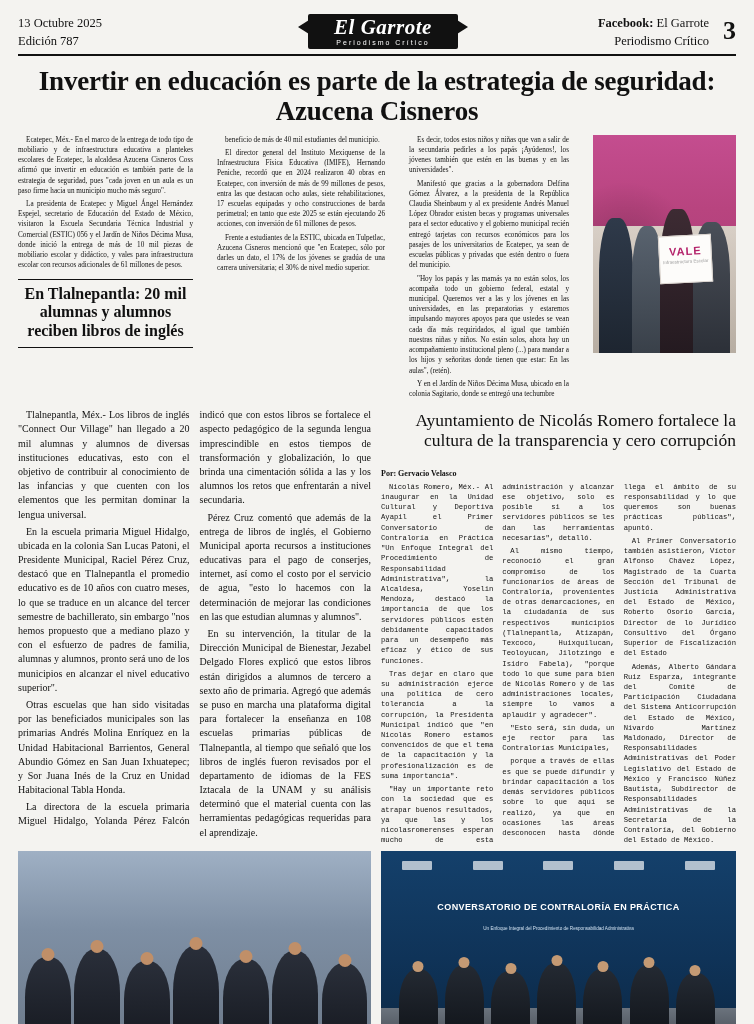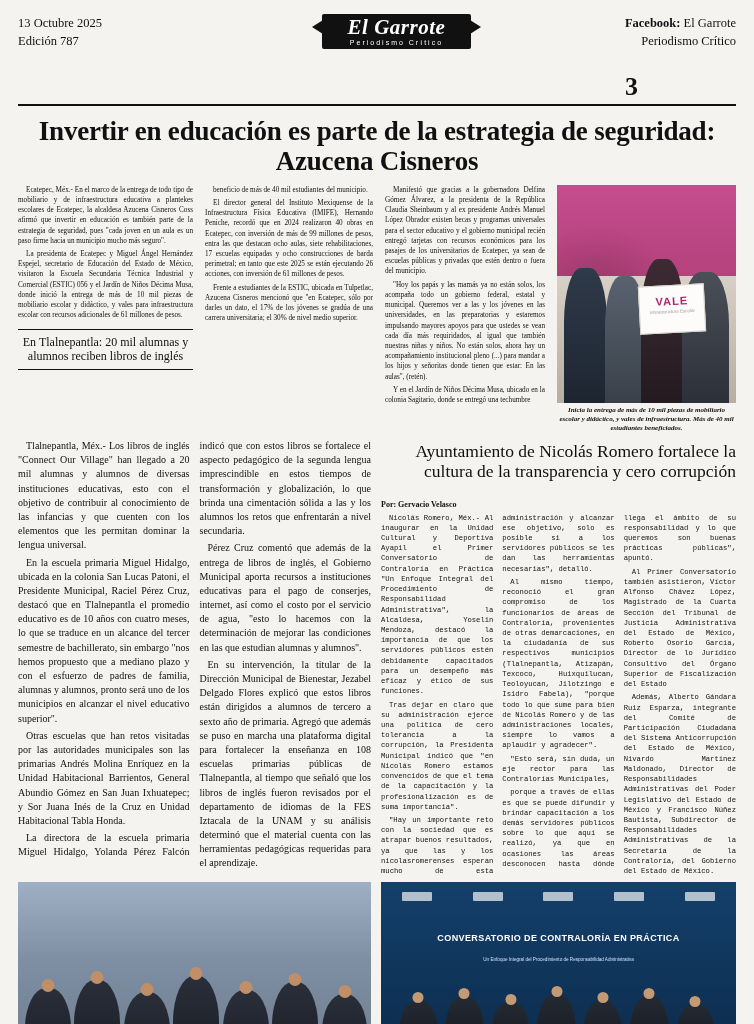--- a/index.html
+++ b/index.html
@@ -80,22 +80,21 @@
   .logo-sub {
     font-family: "Liberation Sans", sans-serif;
     font-size: 7px;
     letter-spacing: 2px;
     margin-top: 1px;
   }
   .mh-right {
     text-align: right;
     display: flex;
     align-items: flex-start;
-    gap: 20px;
-    flex-direction: column;
+    gap: 14px;
   }
   .mh-fb {
     font-size: 12.5px;
     line-height: 1.45;
     text-align: right;
   }
   .mh-fb b { font-weight: bold; }
   .page-num {
     font-family: "Liberation Serif", serif;
     font-weight: bold;
@@ -111,21 +110,21 @@
     font-weight: bold;
     font-size: 27px;
     line-height: 1.12;
     margin: 10px 6px 8px 6px;
     letter-spacing: -0.2px;
   }
 
   
   .top-area {
     display: flex;
-    gap: 12px;
+    gap: 24px;
   }
   .col {
     font-size: 7.2px;
     line-height: 1.42;
     text-align: justify;
     font-family: "Liberation Serif", serif;
   }
   .col p {
     margin: 0 0 3px 0;
     text-indent: 8px;
@@ -203,22 +202,22 @@
 
   
   .subhead-box {
     border-top: 1.6px solid #111;
     border-bottom: 1.6px solid #111;
     margin-top: 8px;
     padding: 5px 0 6px 0;
   }
   .subhead {
     font-family: "Liberation Serif", serif;
-    font-weight: normal;
-    font-size: 12px;
+    font-weight: bold;
+    font-size: 16px;
     line-height: 1.18;
     text-align: center;
   }
 
   
   .mid-area {
     display: flex;
     gap: 10px;
     margin-top: 6px;
   }
@@ -406,46 +405,46 @@
       </div>
     </div>
 
     <div class="col c2">
       <p>beneficio de más de 40 mil estudiantes del municipio.</p>
       <p>El director general del Instituto Mexiquense de la Infraestructura Física Educativa (IMIFE), Hernando Peniche, recordó que en 2024 realizaron 40 obras en Ecatepec, con inversión de más de 99 millones de pesos, entra las que destacan ocho aulas, siete rehabilitaciones, 17 escuelas equipadas y ocho construcciones de barda perimetral; en tanto que este 2025 se están ejecutando 26 acciones, con inversión de 61 millones de pesos.</p>
       <p>Frente a estudiantes de la ESTIC, ubicada en Tulpetlac, Azucena Cisneros mencionó que "en Ecatepec, sólo por darles un dato, el 17% de los jóvenes se gradúa de una carrera universitaria; el 30% de nivel medio superior.</p>
     </div>
 
     <div class="col c3">
+      <p>Es decir, todos estos niños y niñas que van a salir de la secundaria pedirles a los papás ¡Ayúdenos!, los jóvenes también que estén en las buenas y en las universidades".</p>
       <p>Manifestó que gracias a la gobernadora Delfina Gómez Álvarez, a la presidenta de la República Claudia Sheinbaum y al ex presidente Andrés Manuel López Obrador existen becas y programas universales para el sector educativo y el gobierno municipal recién entregó tarjetas con recursos económicos para los pasajes de los universitarios de Ecatepec, ya sean de escuelas públicas y privadas que estén dentro o fuera del municipio.</p>
       <p>"Hoy los papás y las mamás ya no están solos, los acompaña todo un gobierno federal, estatal y municipal. Queremos ver a las y los jóvenes en las universidades, en las preparatorias y estaremos impulsando mayores apoyos para que ustedes se vean cada día más requiridados, al igual que también nuestras niñas y niños. No están solos, ahora hay un acompañamiento institucional pleno (...) para mandar a los hijos y señoritas donde tienen que estar: En las aulas", (retén).</p>
       <p>Y en el Jardín de Niños Décima Musa, ubicado en la colonia Sagitario, donde se entregó una techumbre</p>
     </div>
 
     <div class="c-photo">
       <div class="photo ph-main">
         <div class="p-person pm1"></div>
         <div class="p-person pm2"></div>
         <div class="p-person pm3"></div>
         <div class="p-person pm4"></div>
         <div class="vale">
           <div class="v-txt">VALE</div>
           <div class="v-sub">Infraestructura Escolar</div>
         </div>
       </div>
-      <div class="caption">Inicia la entrega de más de 10 mil piezas de mobiliario escolar y didáctico, y vales de infraestructura. Más de 40 mil estudiantes beneficiados.</div>
     </div>
   </div>
 
   <div class="mid-area">
     <div class="left-block">
       <div class="two-col">
         <p>Tlalnepantla, Méx.- Los libros de inglés "Connect Our Village" han llegado a 20 mil alumnas y alumnos de diversas instituciones educativas, esto con el objetivo de contribuir al conocimiento de las infancias y que cuenten con los elementos que les permitan dominar la lengua universal.</p>
         <p>En la escuela primaria Miguel Hidalgo, ubicada en la colonia San Lucas Patoni, el Presidente Municipal, Raciel Pérez Cruz, destacó que en Tlalnepantla el promedio educativo es de 10 años con cuatro meses, lo que se traduce en un alcance del tercer semestre de bachillerato, sin embargo "nos hemos propuesto que a mediano plazo y con el esfuerzo de padres de familia, alumnas y alumnos, pronto será uno de los municipios en alcanzar el nivel educativo superior".</p>
-        <p>Otras escuelas que han retos visitadas por las autoridades municipales son las primarias Andrés Molina Enríquez en la Unidad Habitacional Barrientos, General Abundio Gómez en San Juan Ixhuatepec; y Sor Juana Inés de la Cruz en Unidad Habitacional Tabla Honda.</p>
+        <p>Otras escuelas que han sido visitadas por las beneficiados municipales son las primarias Andrés Molina Enríquez en la Unidad Habitacional Barrientos, General Abundio Gómez en San Juan Ixhuatepec; y Sor Juana Inés de la Cruz en Unidad Habitacional Tabla Honda.</p>
         <p>La directora de la escuela primaria Miguel Hidalgo, Yolanda Pérez Falcón indicó que con estos libros se fortalece el aspecto pedagógico de la segunda lengua imprescindible en estos tiempos de transformación y globalización, lo que brinda una cimentación sólida a las y los alumnos los retos que enfrentarán a nivel secundaria.</p>
         <p>Pérez Cruz comentó que además de la entrega de libros de inglés, el Gobierno Municipal aporta recursos a instituciones educativas para el pago de conserjes, internet, así como el costo por el servicio de agua, "esto lo hacemos con la determinación de mejorar las condiciones en las que estudian alumnas y alumnos".</p>
         <p>En su intervención, la titular de la Dirección Municipal de Bienestar, Jezabel Delgado Flores explicó que estos libros están dirigidos a alumnos de tercero a sexto año de primaria. Agregó que además se puso en marcha una plataforma digital para fortalecer la enseñanza en 108 escuelas primarias públicas de Tlalnepantla, al tiempo que señaló que los libros de inglés fueron revisados por el departamento de idiomas de la FES Iztacala de la UNAM y su análisis determinó que el material cuenta con las herramientas pedagógicas requeridas para el aprendizaje.</p>
       </div>
     </div>
 
     <div class="right-block">
       <div class="headline2">Ayuntamiento de Nicolás Romero fortalece la cultura de la transparencia y cero corrupción</div>
       <div class="byline">Por: Gervacio Velasco</div>
       <div class="three-col">

